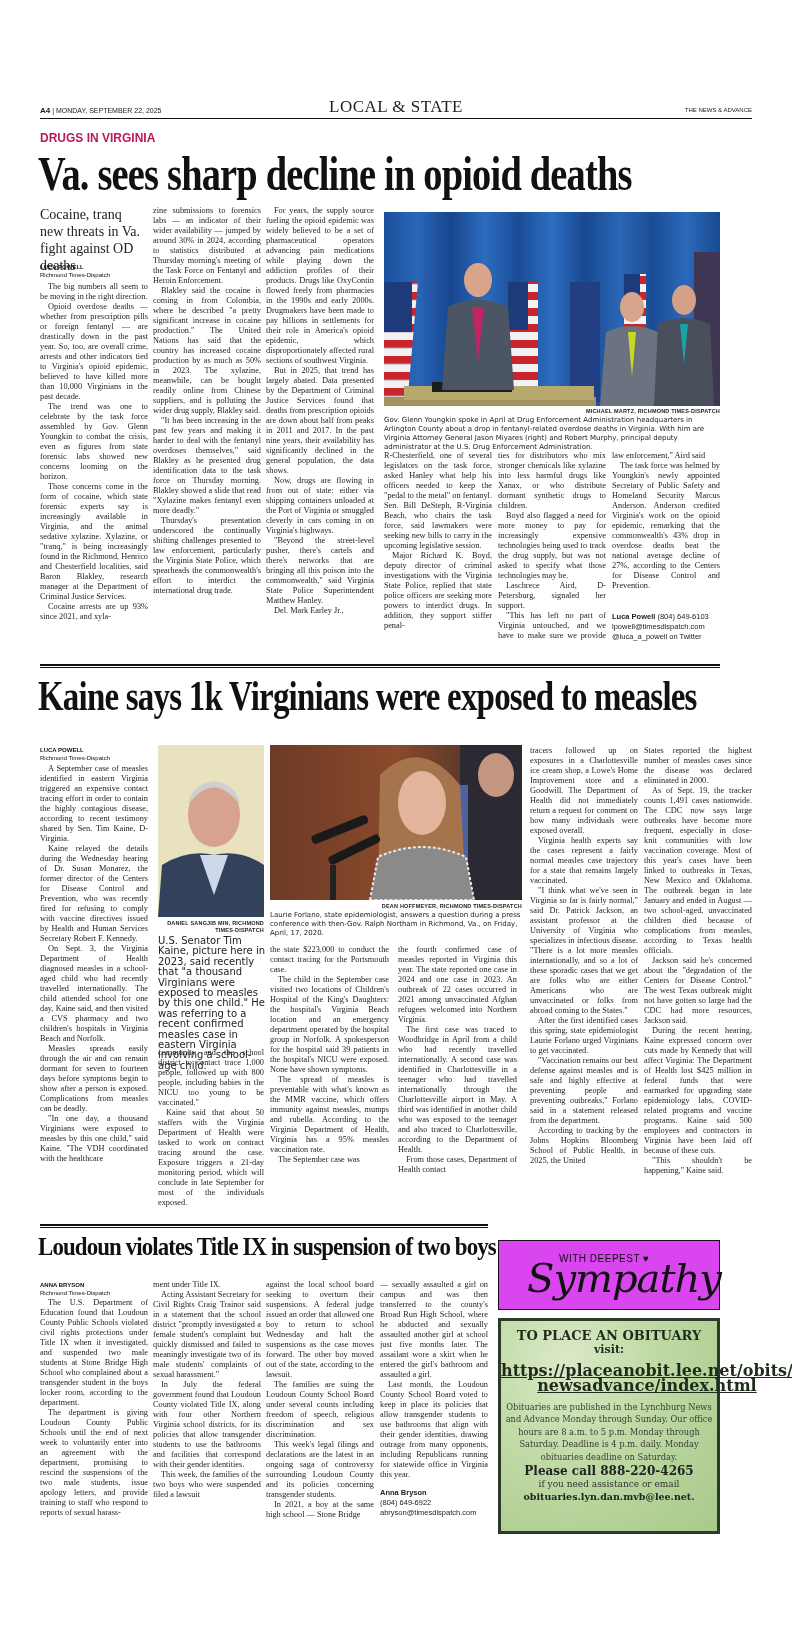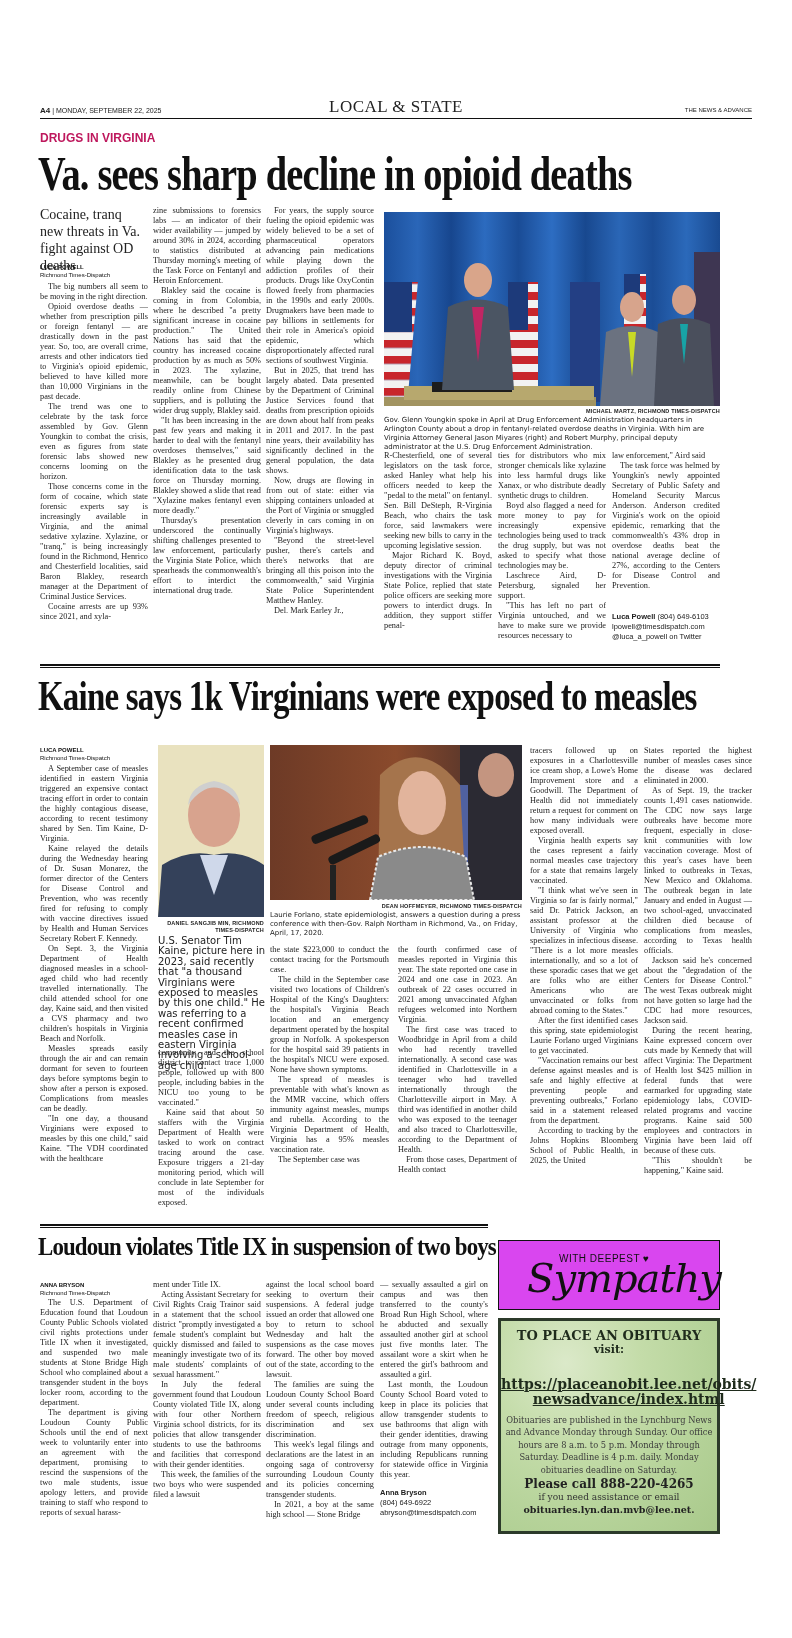--- a/index.html
+++ b/index.html
@@ -27,21 +27,21 @@
   .credit { font-family: "Liberation Sans", sans-serif; font-weight: bold; font-size: 5.5px; text-align: right; color: #222; letter-spacing: 0.2px; }
   .caption { font-family: "DejaVu Sans", sans-serif; font-size: 7px; line-height: 9px; color: #222; }
   .signoff { font-family: "Liberation Sans", sans-serif; font-size: 7.5px; line-height: 10px; color: #222; }
   .signoff b { font-weight: bold; }
   .symp-box { left: 498px; top: 1240px; width: 222px; height: 70px; border: 1.5px solid #111; background: #d946ef; }
   .symp-small { position: absolute; left: 60px; top: 12px; font-family: "Liberation Sans", sans-serif; font-size: 10px; letter-spacing: 0.5px; color: #111; }
   .symp-big { position: absolute; left: 28px; top: 14px; font-family: "DejaVu Serif", serif; font-style: italic; font-size: 40px; color: #111; letter-spacing: -1px; }
   .obit { left: 498px; top: 1318px; width: 222px; height: 216px; border: 3px solid #2c3a2a; background: radial-gradient(ellipse at 30% 20%, #dbe9c9 0%, #c4dca9 35%, #b6d39a 65%, #a9c98b 100%); text-align: center; color: #2a2a2a; font-family: "DejaVu Serif", serif; }
   .obit-title { margin-top: 8px; font-weight: bold; font-size: 13px; line-height: 14px; color: #1f2b1c; }
   .obit-visit { font-weight: bold; font-size: 11px; line-height: 14px; color: #1f2b1c; }
-  .obit-url { display: inline-block; margin-top: 20px; font-weight: bold; font-size: 14px; line-height: 15px; color: #1f2b1c; text-decoration: underline; }
+  .obit-url { display: inline-block; margin-top: 6px; font-weight: bold; font-size: 16px; line-height: 15px; color: #1f2b1c; text-decoration: underline; }
   .obit-body { margin-top: 6px; font-size: 8.3px; line-height: 12.4px; color: #3c3c3c; padding: 0 4px; }
   .obit-call { margin-top: 2px; font-weight: bold; font-size: 12px; line-height: 13px; color: #222; }
   .obit-line { font-size: 9px; line-height: 12px; color: #333; }
   .obit-email { font-weight: bold; font-size: 9.5px; line-height: 13px; color: #222; }
   svg { display: block; }
 </style>
 </head>
 <body>
 
 <div class="abs folio">
@@ -128,21 +128,21 @@
   </svg>
 </div>
 <div class="abs credit" style="left:384px; top:408px; width:336px;">MICHAEL MARTZ, RICHMOND TIMES-DISPATCH</div>
 <div class="abs caption" style="left:384px; top:416px; width:336px;">Gov. Glenn Youngkin spoke in April at Drug Enforcement Administration headquarters in Arlington County about a drop in fentanyl-related overdose deaths in Virginia. With him are Virginia Attorney General Jason Miyares (right) and Robert Murphy, principal deputy administrator at the U.S. Drug Enforcement Administration.</div>
 
 <div class="abs col" style="left:384px; top:451px; width:108px; height:191px;">
   <p class="noi">R-Chesterfield, one of several legislators on the task force, asked Hanley what help his officers needed to keep the "pedal to the metal" on fentanyl. Sen. Bill DeSteph, R-Virginia Beach, who chairs the task force, said lawmakers were seeking new bills to carry in the upcoming legislative session.</p>
   <p>Major Richard K. Boyd, deputy director of criminal investigations with the Virginia State Police, replied that state police officers are seeking more powers to interdict drugs. In addition, they support stiffer penal-</p>
 </div>
 <div class="abs col" style="left:498px; top:451px; width:108px; height:191px;">
-  <p class="noi">ties for distributors who mix stronger chemicals like xylazine into less harmful drugs like Xanax, or who distribute deadly synthetic drugs to children.</p>
+  <p class="noi">ties for distributors who mix stronger chemicals like xylazine into less harmful drugs like Xanax, or who distribute dormant synthetic drugs to children.</p>
   <p>Boyd also flagged a need for more money to pay for increasingly expensive technologies being used to track the drug supply, but was not asked to specify what those technologies may be.</p>
   <p>Laschrece Aird, D-Petersburg, signaled her support.</p>
   <p>"This has left no part of Virginia untouched, and we have to make sure we provide resources necessary to</p>
 </div>
 <div class="abs col" style="left:612px; top:451px; width:108px; height:160px;">
   <p class="noi">law enforcement," Aird said</p>
   <p>The task force was helmed by Youngkin's newly appointed Secretary of Public Safety and Homeland Security Marcus Anderson. Anderson credited Virginia's work on the opioid epidemic, remarking that the commonwealth's 43% drop in overdose deaths beat the national average decline of 27%, according to the Centers for Disease Control and Prevention.</p>
 </div>
 <div class="abs signoff" style="left:612px; top:612px; width:110px;">
   <div><b>Luca Powell</b> <span>(804) 649-6103</span></div>

